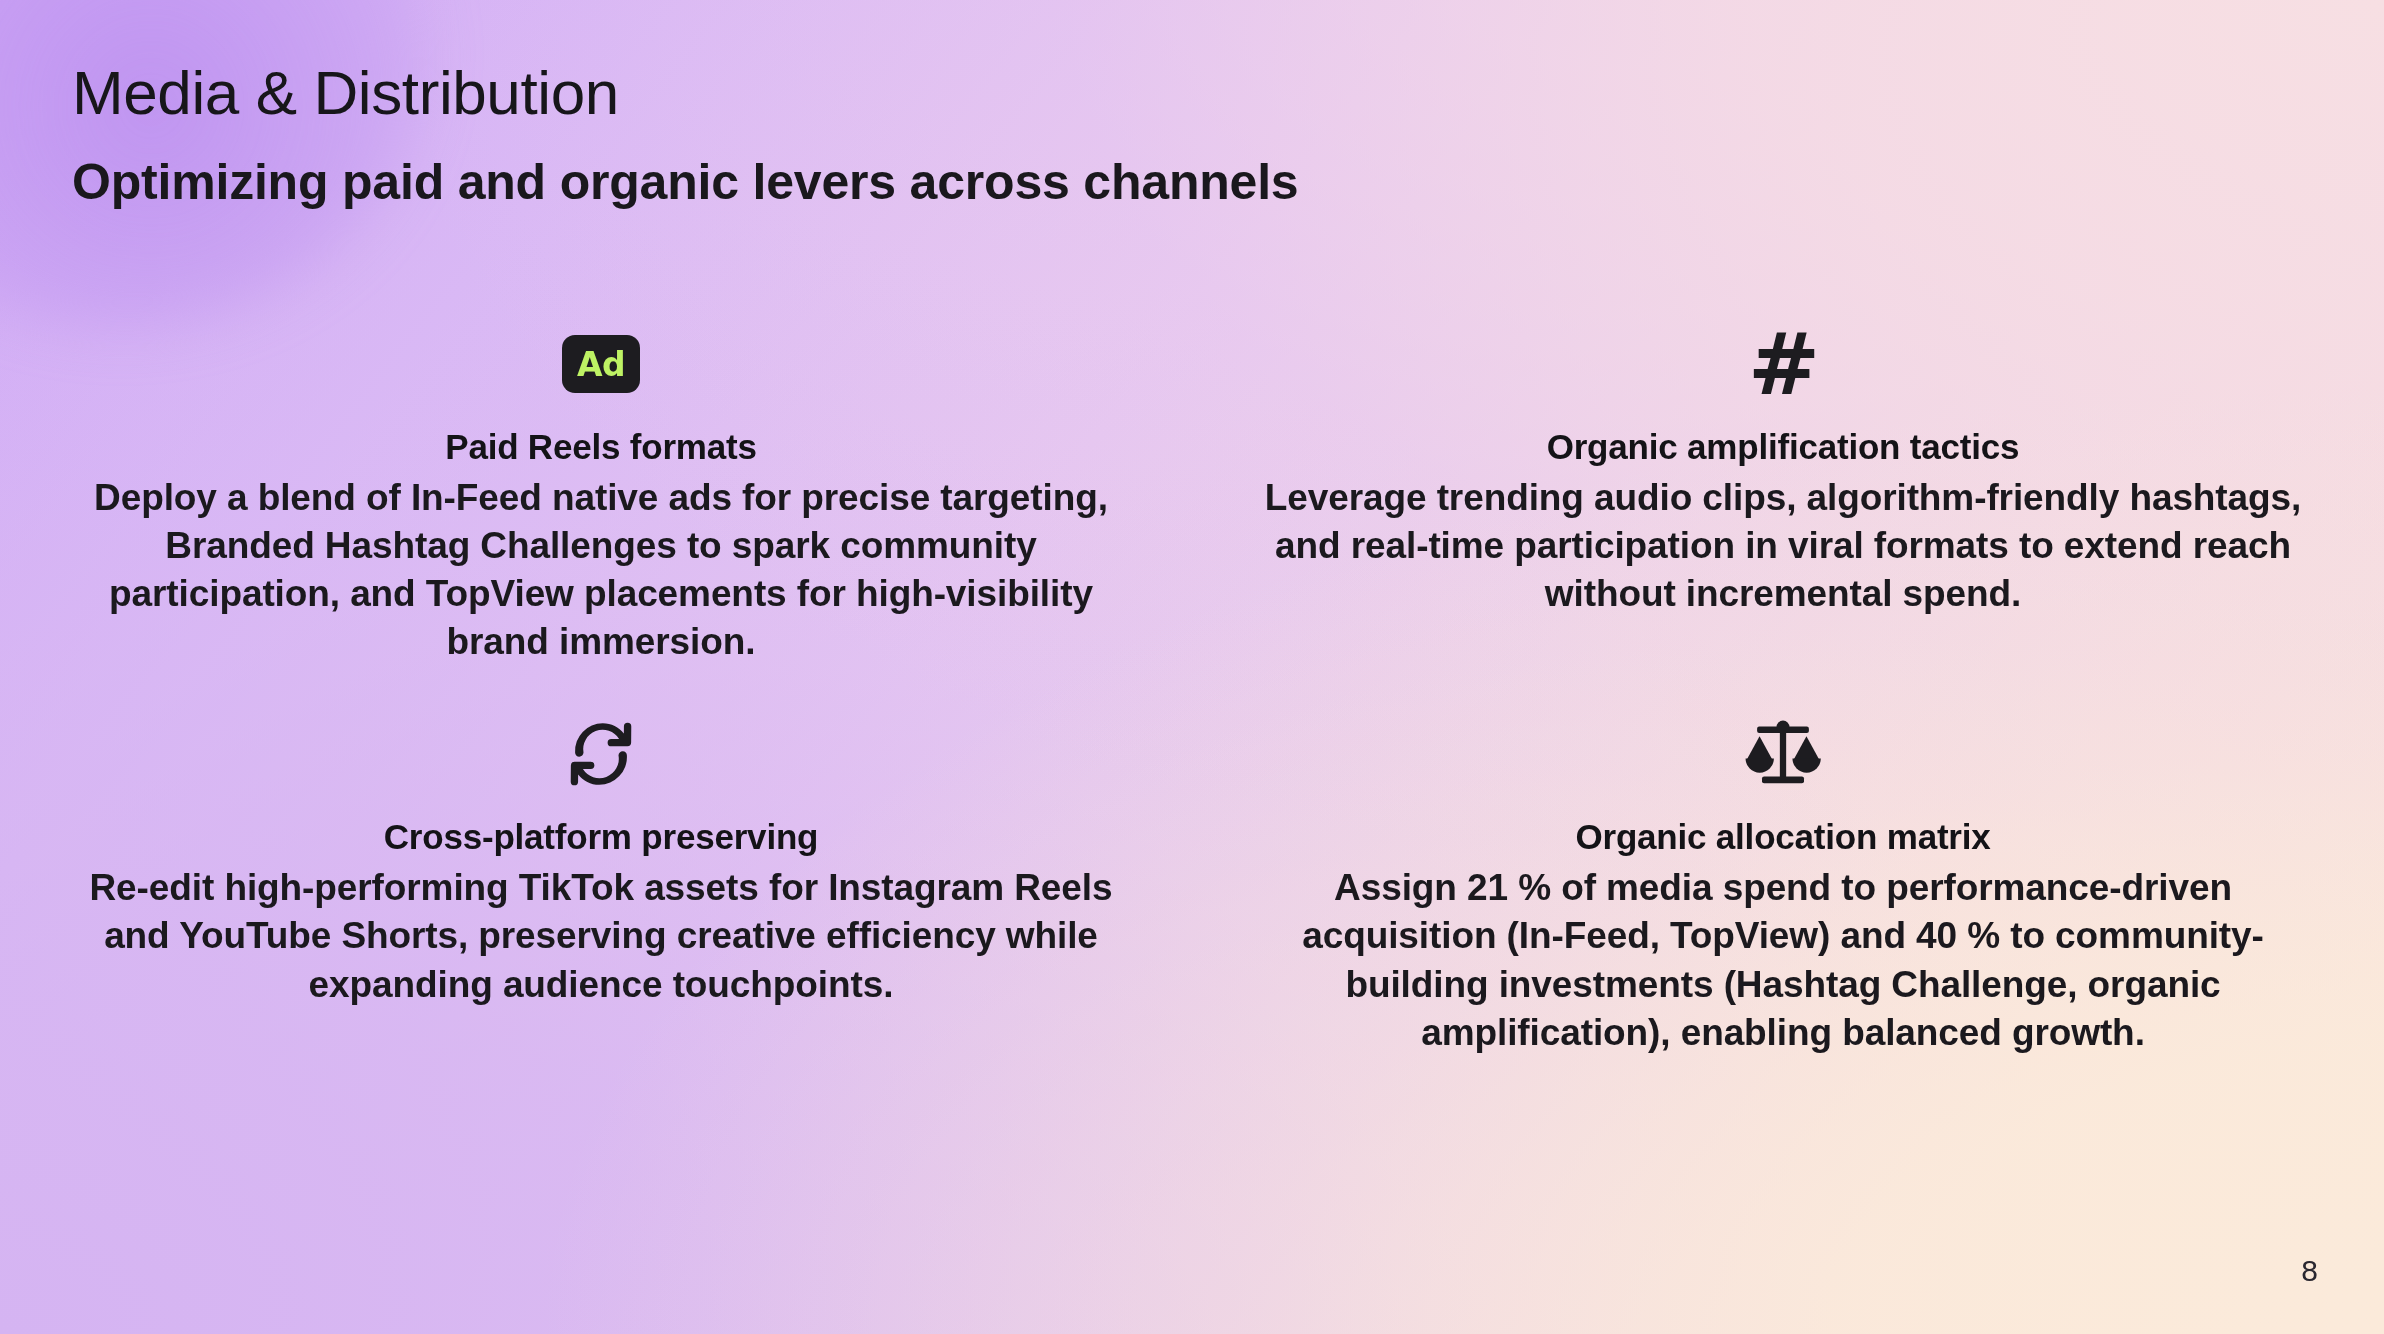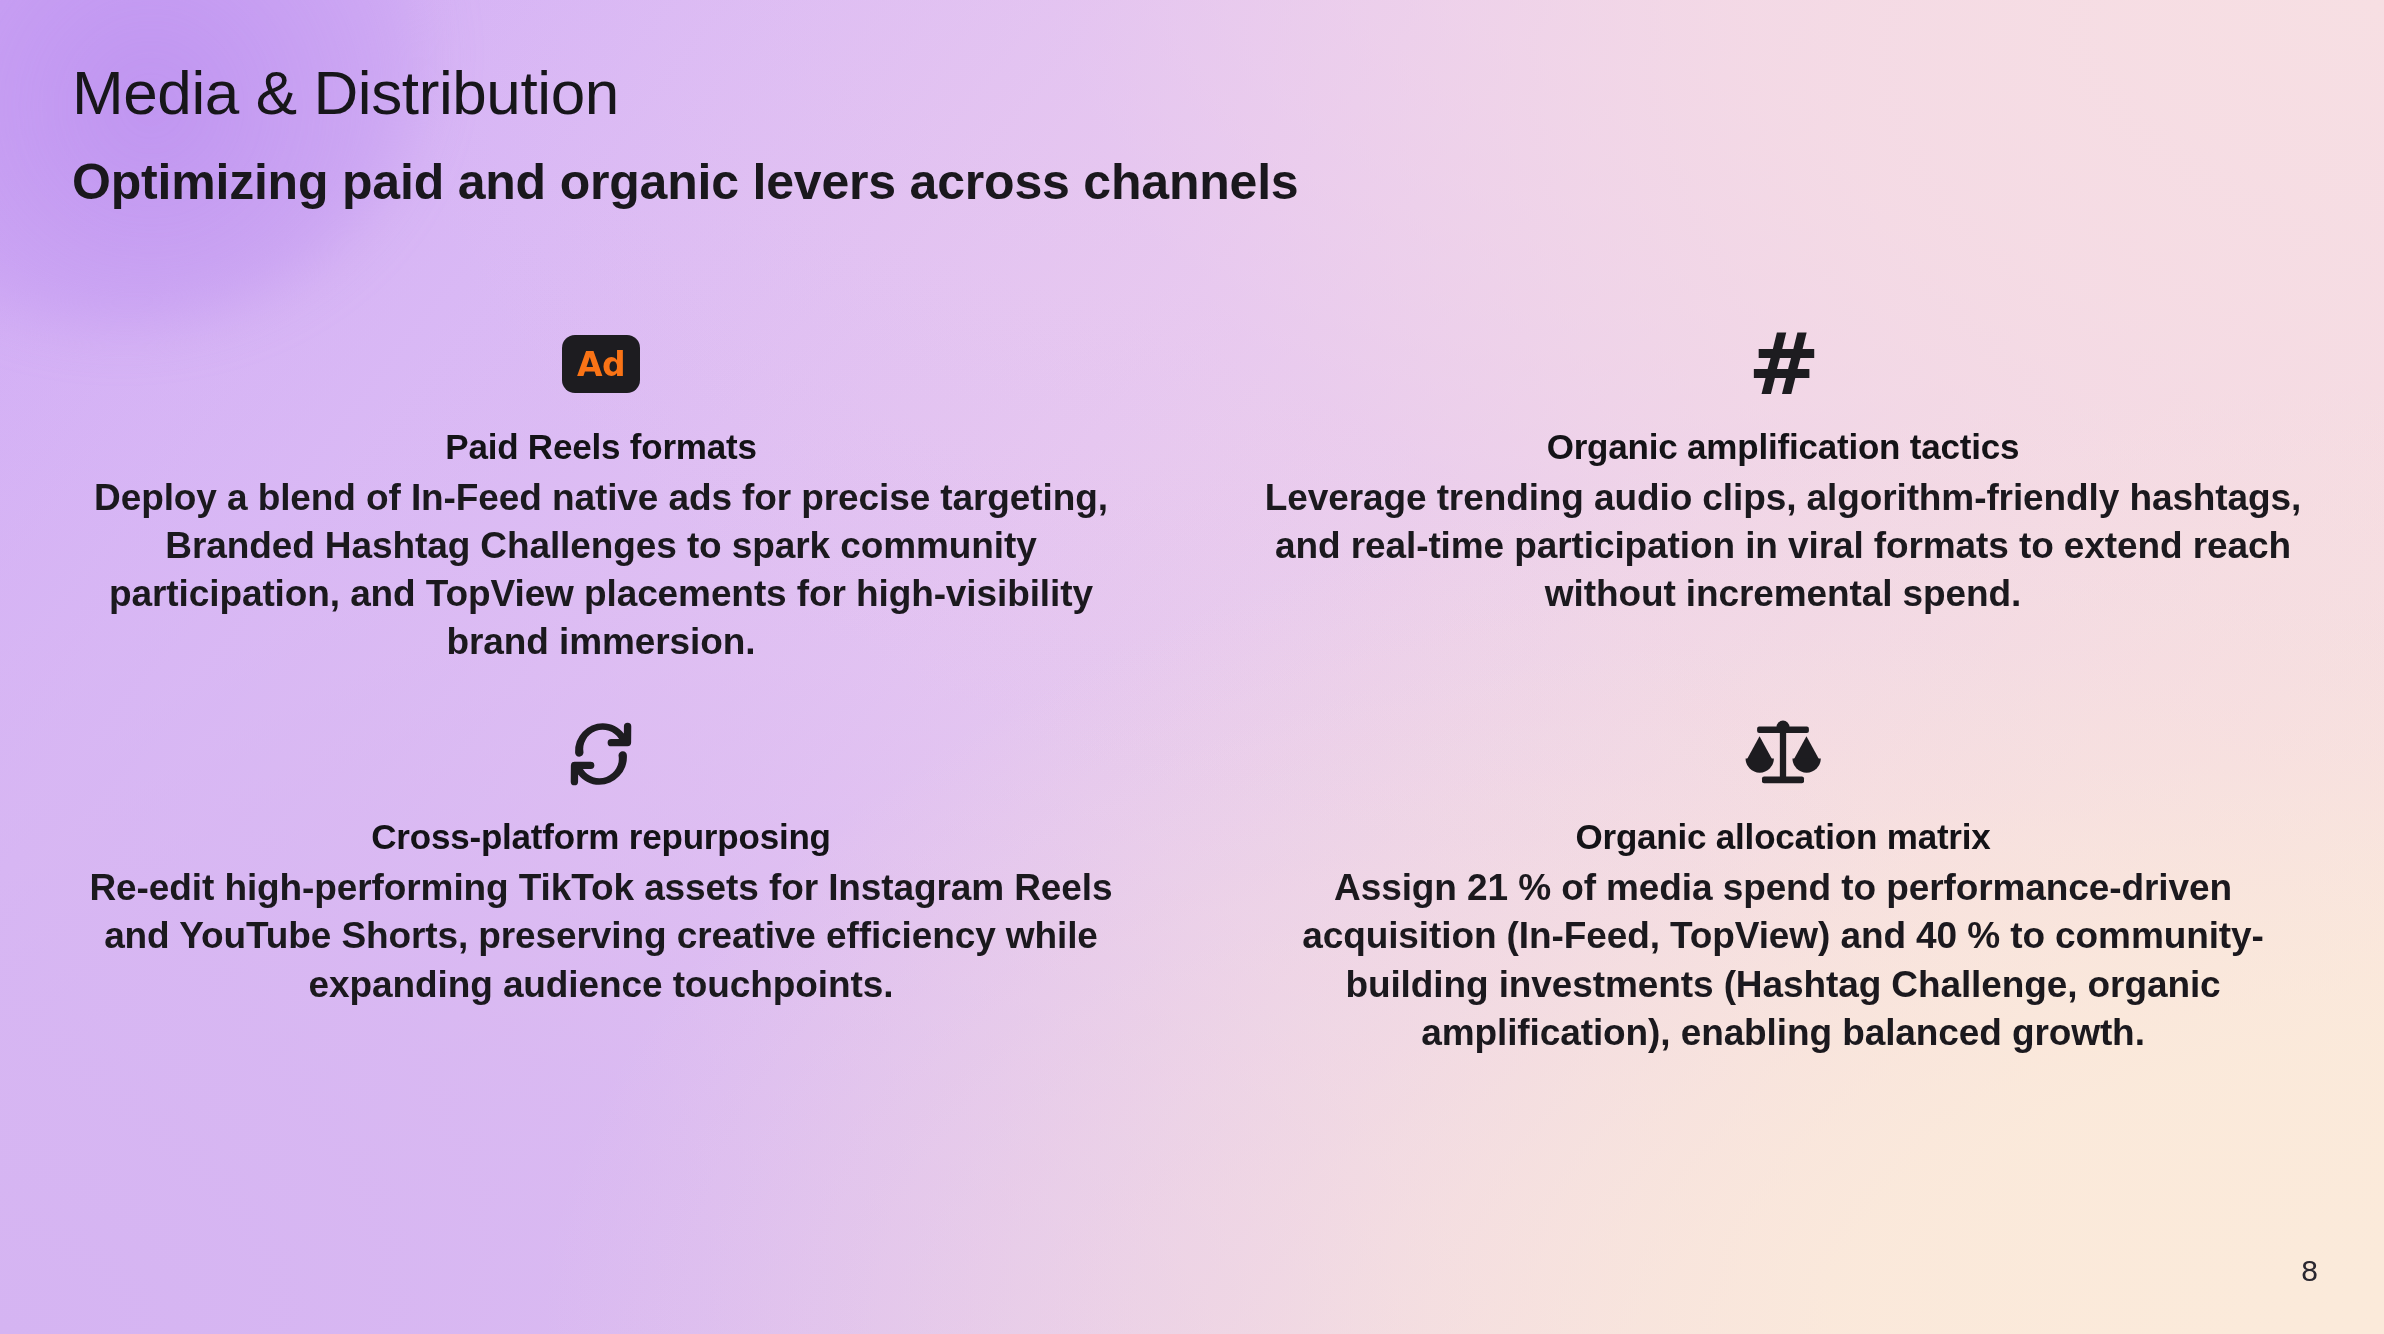--- a/index.html
+++ b/index.html
@@ -139,21 +139,21 @@
     border-radius: 13px;
     background: #1d1c20;
     display: flex;
     align-items: center;
     justify-content: center;
   }
   .ad-badge span {
     font-family: "DejaVu Sans", sans-serif;
     font-size: 33px;
     font-weight: bold;
-    color: #f97316;
+    color: #bef264;
     letter-spacing: -0.5px;
     line-height: 1;
   }
 
   .hash-icon {
     font-family: "DejaVu Sans", sans-serif;
     font-size: 86px;
     font-weight: bold;
     color: #1d1c20;
     line-height: 1;
@@ -205,21 +205,21 @@
       <div class="card-body">Leverage trending audio clips, algorithm-friendly hashtags, and real-time participation in viral formats to extend reach without incremental spend.</div>
     </div>
 
     <div class="card">
       <div class="card-icon">
         <svg class="svg-icon" width="84" height="84" viewBox="0 0 24 24" fill="#1d1c20">
           <path d="M12.5 3.2c2.45 0 4.63 1.16 6.03 2.96l.02-2.06a1.05 1.05 0 0 1 2.1.02l-.04 4.62a1.05 1.05 0 0 1-1.05 1.04l-4.62.02a1.05 1.05 0 0 1 0-2.1l2.23-.01A5.55 5.55 0 0 0 7.0 11.6a1.2 1.2 0 0 1-2.4-.06A7.95 7.95 0 0 1 12.5 3.2z"></path>
           <path d="M11.5 20.8c-2.45 0-4.63-1.16-6.03-2.96l-.02 2.06a1.05 1.05 0 0 1-2.1-.02l.04-4.62a1.05 1.05 0 0 1 1.05-1.04l4.62-.02a1.05 1.05 0 0 1 0 2.1l-2.23.01A5.55 5.55 0 0 0 17 12.4a1.2 1.2 0 0 1 2.4.06 7.95 7.95 0 0 1-7.9 8.34z"></path>
         </svg>
       </div>
-      <div class="card-title">Cross-platform repurposing</div>
+      <div class="card-title">Cross-platform preserving</div>
       <div class="card-body">Re-edit high-performing TikTok assets for Instagram Reels and YouTube Shorts, preserving creative efficiency while expanding audience touchpoints.</div>
     </div>
 
     <div class="card">
       <div class="card-icon">
         <svg class="svg-icon" width="84" height="84" viewBox="0 0 24 24" fill="#1d1c20">
 
           <rect x="11.1" y="4.1" width="1.8" height="15.4"></rect>
 
           <rect x="4.6" y="4.15" width="14.8" height="1.85" rx="0.6"></rect>

